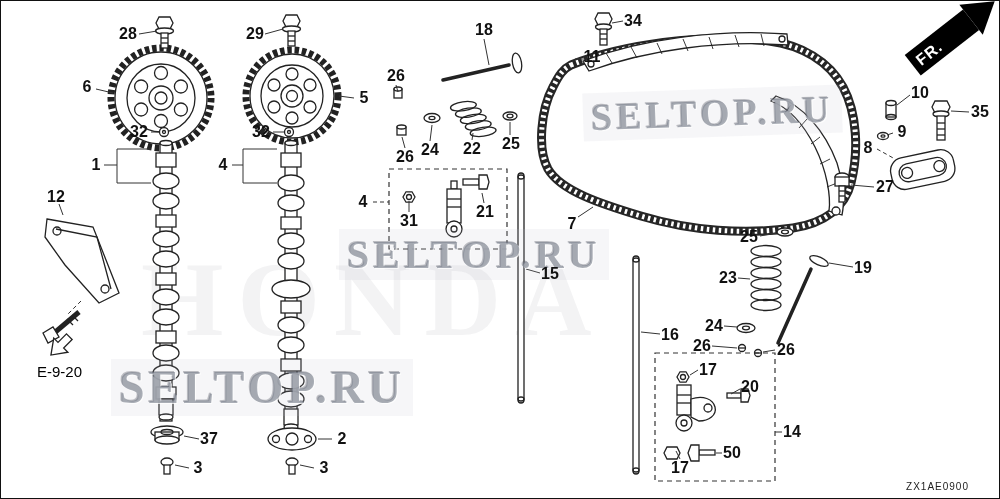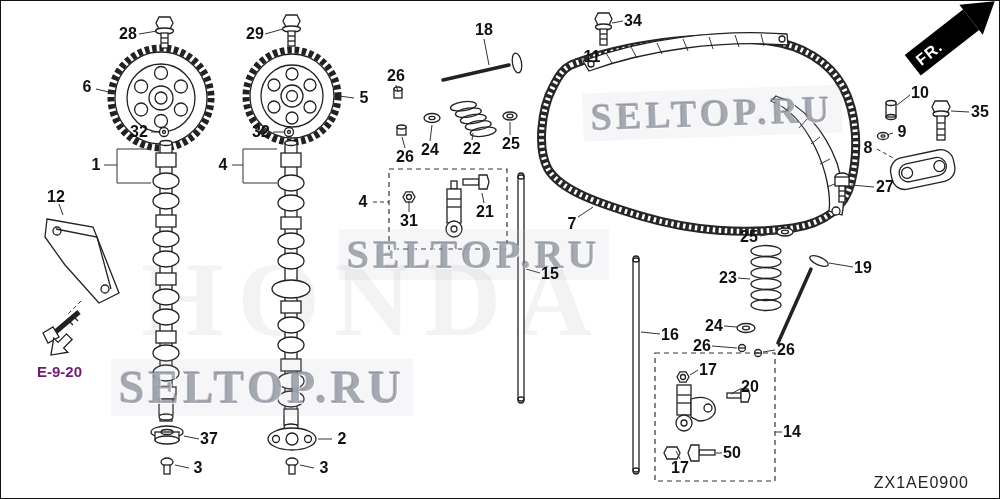--- a/index.html
+++ b/index.html
@@ -16,22 +16,22 @@
   .wm {
     position:absolute; z-index:3; font-family:"Liberation Serif", serif;
     font-weight:700; color:rgba(120,126,138,0.62); white-space:nowrap;
     letter-spacing:4px; text-shadow:1px 1px 0 rgba(255,255,255,0.75), -1px -1px 0 rgba(80,84,94,0.35);
     background:rgba(190,194,202,0.14); padding:2px 8px;
   }
   .ghost {
     position:absolute; z-index:1; font-family:"Liberation Serif", serif;
     font-weight:700; color:rgba(40,42,52,0.055); letter-spacing:14px; white-space:nowrap;
   }
-  .ref { position:absolute; z-index:4; font-weight:700; font-size:15px; color:#701a75; }
-  .code { position:absolute; z-index:4; font-size:16px; letter-spacing:1px; color:#222; }
+  .ref { position:absolute; z-index:4; font-weight:400; font-size:15px; color:#000000; }
+  .code { position:absolute; z-index:4; font-size:10px; letter-spacing:1px; color:#222; }
   .ln { stroke:#222; stroke-width:1.3; fill:none; }
   .fw { stroke:#222; stroke-width:1.3; fill:#fff; }
   .ldr { stroke:#333; stroke-width:1; fill:none; }
   .ldrd { stroke:#333; stroke-width:1; fill:none; stroke-dasharray:4 3; }
   .hatch { stroke:#222; stroke-width:0.9; fill:none; }
 </style>
 </head>
 <body>
 
 <div class="stage">

